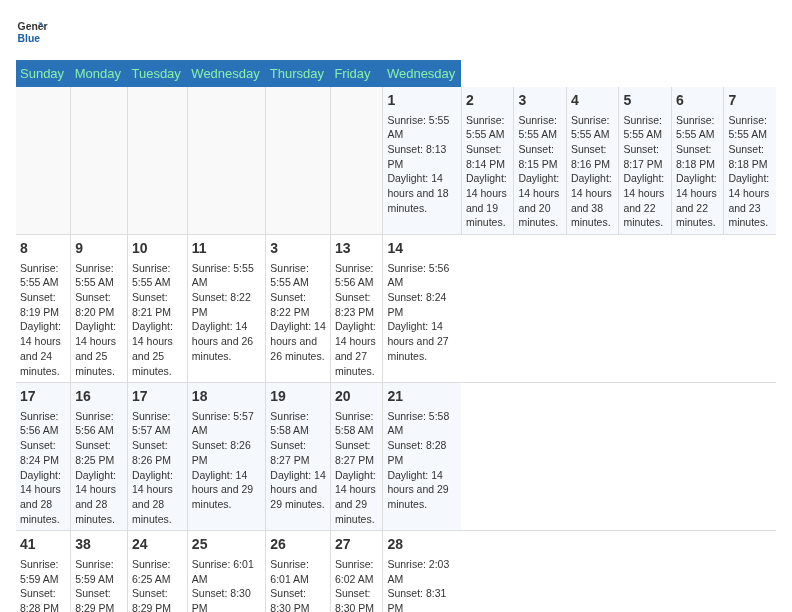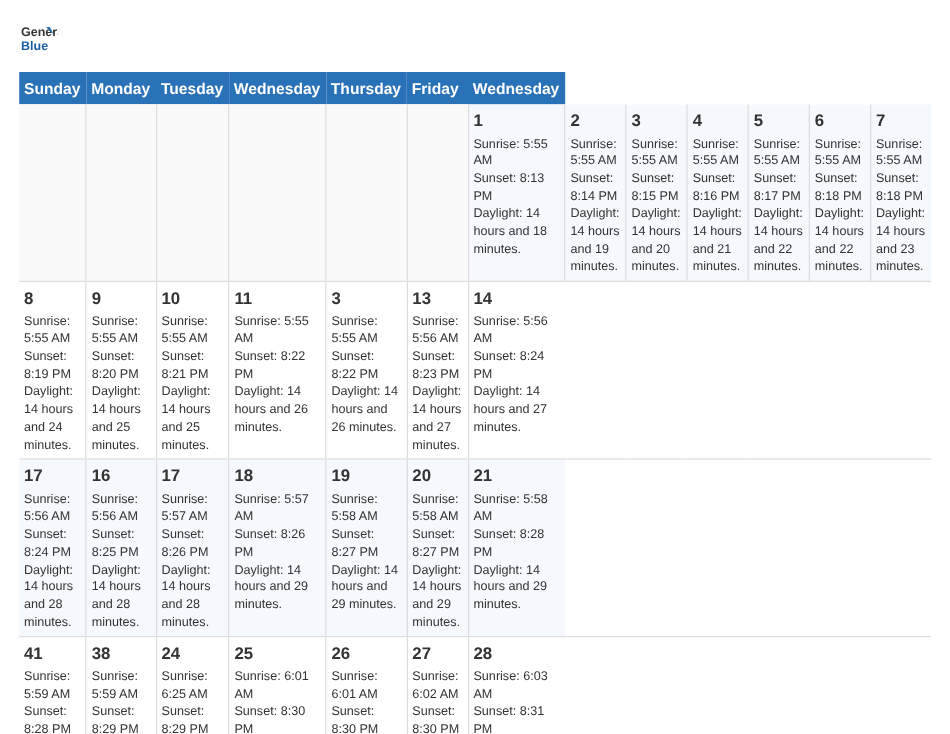--- a/index.html
+++ b/index.html
@@ -37,25 +37,25 @@
       font-size: 14px;
       color: #555;
     }
     table {
       width: 100%;
       border-collapse: collapse;
       font-size: 11px;
     }
     thead tr th {
       background-color: #2a72b8;
-      color: #ffffff;
+      color: #86efac;
       text-align: left;
       padding: 6px 4px;
       font-size: 13px;
-      font-weight: bold;
+      font-weight: normal;
     }
     tbody tr {
       border-bottom: 1px solid #ddd;
     }
     tbody tr:nth-child(odd) {
       background-color: #f5f8fc;
     }
     tbody tr:nth-child(even) {
       background-color: #fff;
     }
@@ -113,21 +113,21 @@
   <tr>
         <td class="empty-cell"></td>
         <td class="empty-cell"></td>
         <td class="empty-cell"></td>
         <td class="empty-cell"></td>
         <td class="empty-cell"></td>
         <td class="empty-cell"></td>
         <td><span class="day-num">1</span><span>Sunrise: 5:55 AM</span><br><span>Sunset: 8:13 PM</span><br><span>Daylight: 14 hours and 18 minutes.</span></td>
         <td><span class="day-num">2</span><span>Sunrise: 5:55 AM</span><br><span>Sunset: 8:14 PM</span><br><span>Daylight: 14 hours and 19 minutes.</span></td>
         <td><span class="day-num">3</span><span>Sunrise: 5:55 AM</span><br><span>Sunset: 8:15 PM</span><br><span>Daylight: 14 hours and 20 minutes.</span></td>
-        <td><span class="day-num">4</span><span>Sunrise: 5:55 AM</span><br><span>Sunset: 8:16 PM</span><br><span>Daylight: 14 hours and 21 minutes.</span></td>
+        <td><span class="day-num">4</span><span>Sunrise: 5:55 AM</span><br><span>Sunset: 8:16 PM</span><br><span>Daylight: 14 hours and 38 minutes.</span></td>
         <td><span class="day-num">5</span><span>Sunrise: 5:55 AM</span><br><span>Sunset: 8:17 PM</span><br><span>Daylight: 14 hours and 22 minutes.</span></td>
         <td><span class="day-num">6</span><span>Sunrise: 5:55 AM</span><br><span>Sunset: 8:18 PM</span><br><span>Daylight: 14 hours and 22 minutes.</span></td>
         <td><span class="day-num">7</span><span>Sunrise: 5:55 AM</span><br><span>Sunset: 8:18 PM</span><br><span>Daylight: 14 hours and 23 minutes.</span></td>
       </tr>
       <tr>
         <td><span class="day-num">8</span><span>Sunrise: 5:55 AM</span><br><span>Sunset: 8:19 PM</span><br><span>Daylight: 14 hours and 24 minutes.</span></td>
         <td><span class="day-num">9</span><span>Sunrise: 5:55 AM</span><br><span>Sunset: 8:20 PM</span><br><span>Daylight: 14 hours and 25 minutes.</span></td>
         <td><span class="day-num">10</span><span>Sunrise: 5:55 AM</span><br><span>Sunset: 8:21 PM</span><br><span>Daylight: 14 hours and 25 minutes.</span></td>
         <td><span class="day-num">11</span><span>Sunrise: 5:55 AM</span><br><span>Sunset: 8:22 PM</span><br><span>Daylight: 14 hours and 26 minutes.</span></td>
         <td><span class="day-num">3</span><span>Sunrise: 5:55 AM</span><br><span>Sunset: 8:22 PM</span><br><span>Daylight: 14 hours and 26 minutes.</span></td>
@@ -143,16 +143,16 @@
         <td><span class="day-num">20</span><span>Sunrise: 5:58 AM</span><br><span>Sunset: 8:27 PM</span><br><span>Daylight: 14 hours and 29 minutes.</span></td>
         <td><span class="day-num">21</span><span>Sunrise: 5:58 AM</span><br><span>Sunset: 8:28 PM</span><br><span>Daylight: 14 hours and 29 minutes.</span></td>
       </tr>
       <tr>
         <td><span class="day-num">41</span><span>Sunrise: 5:59 AM</span><br><span>Sunset: 8:28 PM</span><br></td>
         <td><span class="day-num">38</span><span>Sunrise: 5:59 AM</span><br><span>Sunset: 8:29 PM</span><br></td>
         <td><span class="day-num">24</span><span>Sunrise: 6:25 AM</span><br><span>Sunset: 8:29 PM</span><br></td>
         <td><span class="day-num">25</span><span>Sunrise: 6:01 AM</span><br><span>Sunset: 8:30 PM</span><br></td>
         <td><span class="day-num">26</span><span>Sunrise: 6:01 AM</span><br><span>Sunset: 8:30 PM</span><br></td>
         <td><span class="day-num">27</span><span>Sunrise: 6:02 AM</span><br><span>Sunset: 8:30 PM</span><br></td>
-        <td><span class="day-num">28</span><span>Sunrise: 6:03 AM</span><br><span>Sunset: 8:31 PM</span><br></td>
+        <td><span class="day-num">28</span><span>Sunrise: 2:03 AM</span><br><span>Sunset: 8:31 PM</span><br></td>
       </tr>
     </tbody>
 </table>
 
 </body></html>

